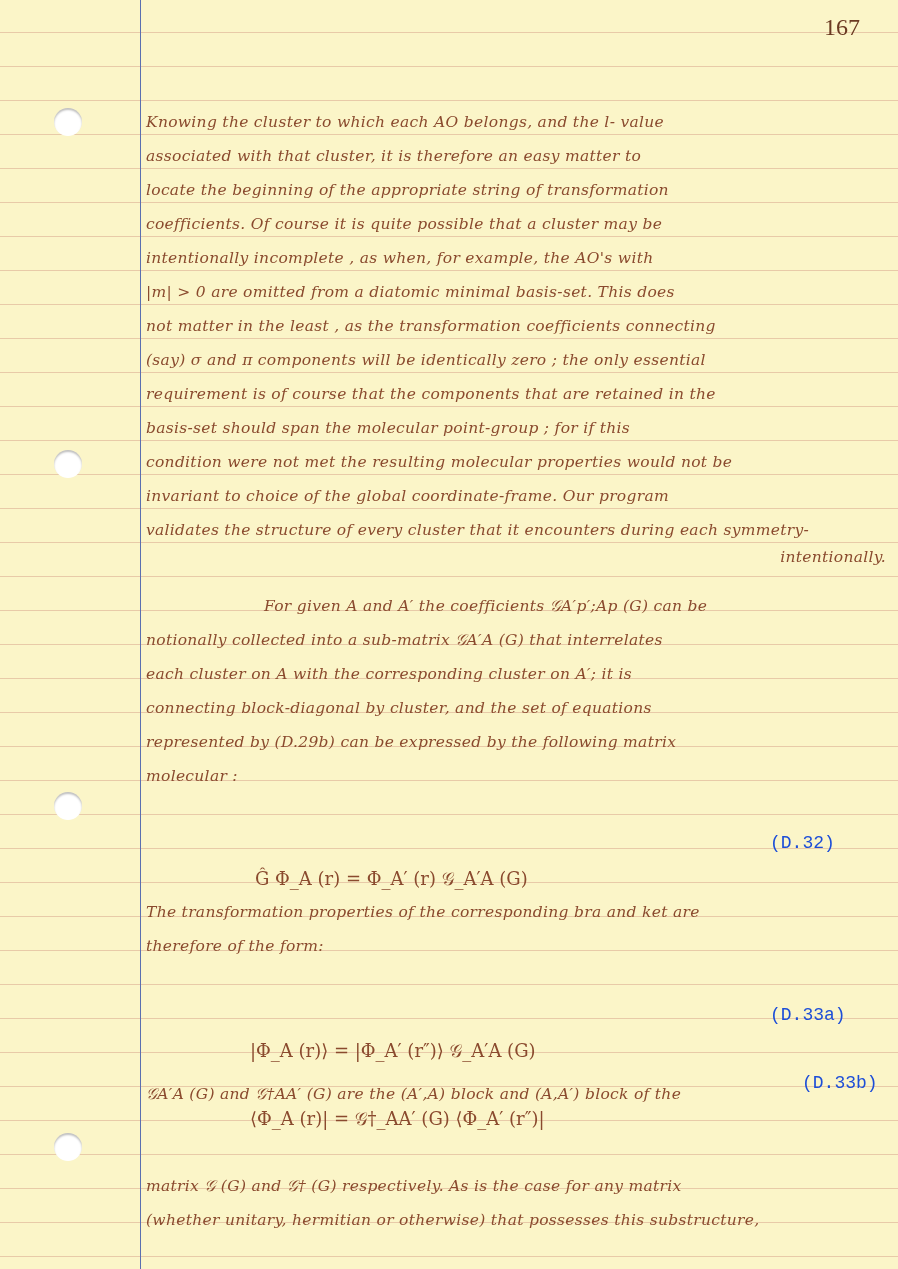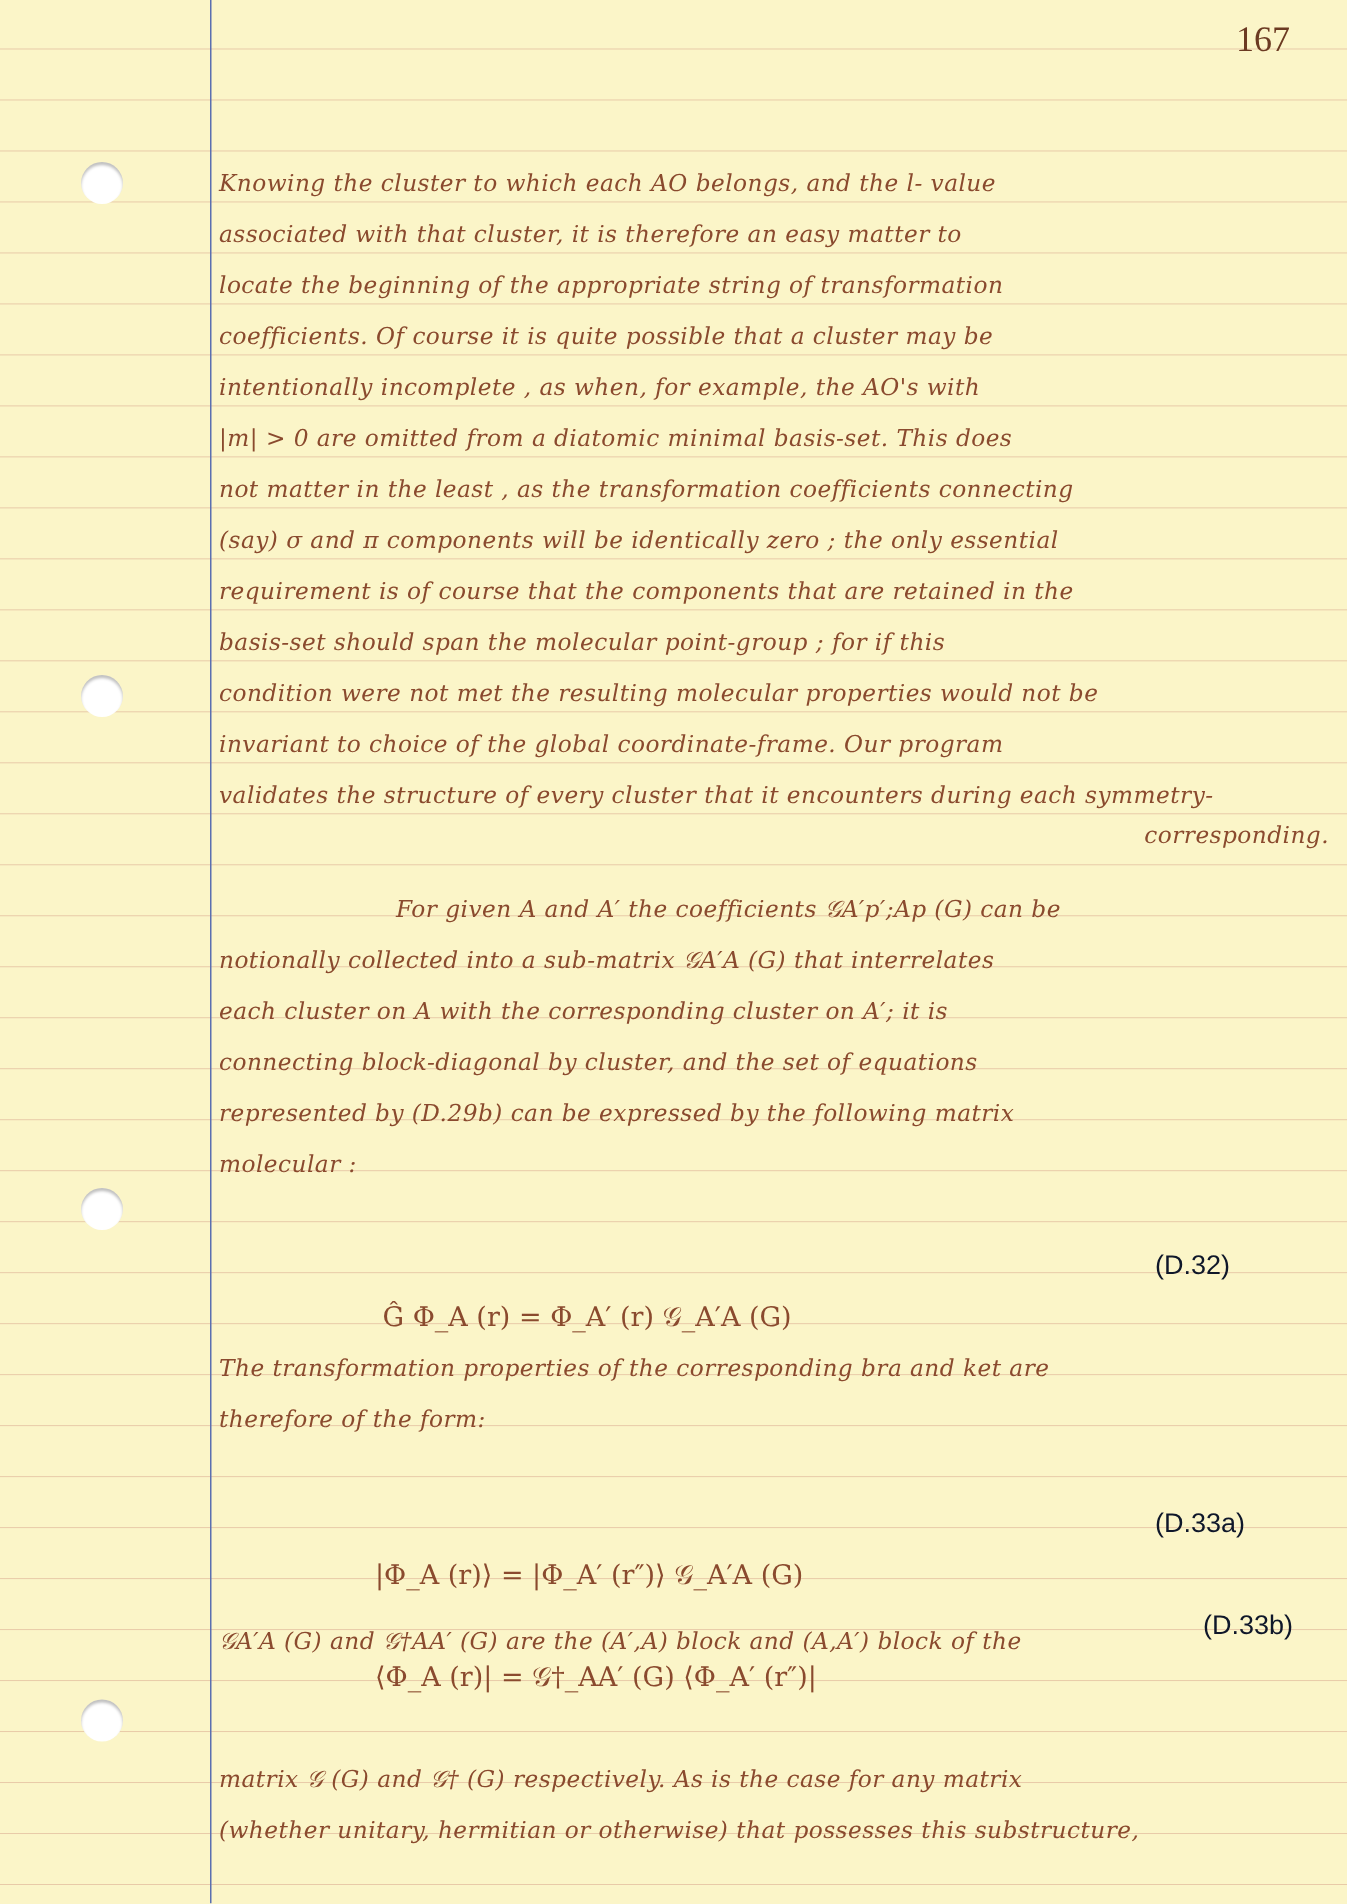--- a/index.html
+++ b/index.html
@@ -37,21 +37,21 @@
     white-space: nowrap; letter-spacing: 0.3px;
   }
   .indent { padding-left: 118px; }
   .right { text-align: right; width: 740px; }
   .eq {
     position: absolute; height: 34px; line-height: 34px; white-space: nowrap;
     color: #8a4a2e; font-size: 18px; font-family: "DejaVu Serif", serif; margin-top: 36px;
   }
   .eq-label {
     position: absolute; height: 34px; line-height: 34px; white-space: nowrap;
-    color: #0f172a; font-size: 18px; font-family: Liberation Sans, sans-serif;
+    color: #1d4ed8; font-size: 18px; font-family: Liberation Mono, monospace;
   }
 </style>
 </head>
 <body>
 
 <div class="rules"></div>
 <div class="margin-line"></div>
 
 <div class="hole" style="top:108px"></div>
 <div class="hole" style="top:450px"></div>
@@ -67,21 +67,21 @@
   <div class="line" style="top:207px">coefficients. Of course it is quite possible that a cluster may be</div>
   <div class="line" style="top:241px">intentionally incomplete , as when, for example, the AO's with</div>
   <div class="line" style="top:275px">|m| &gt; 0 are omitted from a diatomic minimal basis-set. This does</div>
   <div class="line" style="top:309px">not matter in the least , as the transformation coefficients connecting</div>
   <div class="line" style="top:343px">(say) σ and π components will be identically zero ; the only essential</div>
   <div class="line" style="top:377px">requirement is of course that the components that are retained in the</div>
   <div class="line" style="top:411px">basis-set should span the molecular point-group ; for if this</div>
   <div class="line" style="top:445px">condition were not met the resulting molecular properties would not be</div>
   <div class="line" style="top:479px">invariant to choice of the global coordinate-frame. Our program</div>
   <div class="line" style="top:513px">validates the structure of every cluster that it encounters during each symmetry-</div>
-  <div class="line right" style="top:540px">corresponding.</div>
+  <div class="line right" style="top:540px">intentionally.</div>
 </div>
 
 <div class="text" style="top:0">
   <div class="line indent" style="top:589px">For given A and A′ the coefficients 𝒢A′p′;Ap (G) can be</div>
   <div class="line" style="top:623px">notionally collected into a sub-matrix 𝒢A′A (G) that interrelates</div>
   <div class="line" style="top:657px">each cluster on A with the corresponding cluster on A′; it is</div>
   <div class="line" style="top:691px">connecting block-diagonal by cluster, and the set of equations</div>
   <div class="line" style="top:725px">represented by (D.29b) can be expressed by the following matrix</div>
   <div class="line" style="top:759px">molecular :</div>
 </div>

